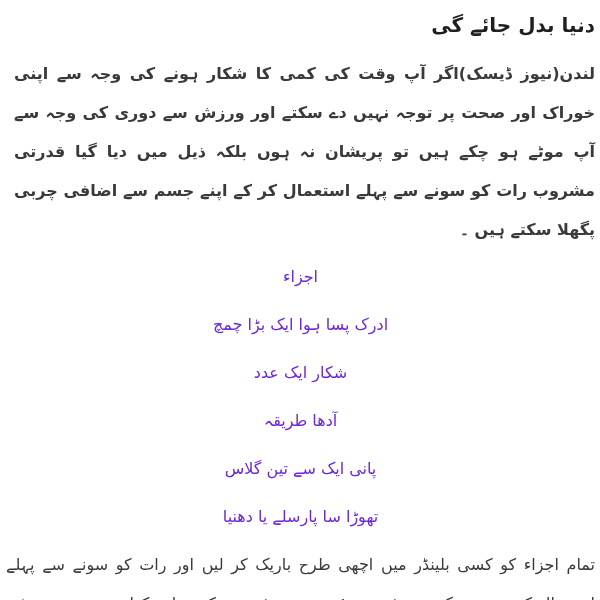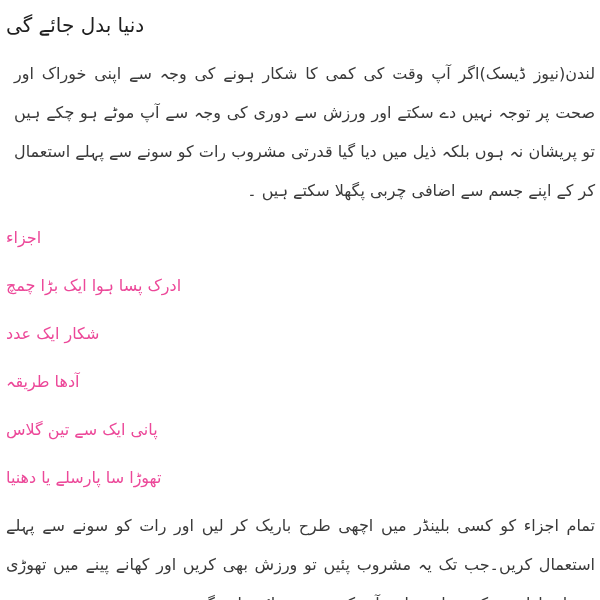--- a/index.html
+++ b/index.html
@@ -17,38 +17,39 @@
     direction: rtl;
     box-sizing: border-box;
     width: 600px;
     height: 600px;
     padding: 10px 5px 0 6px;
     color: #3a3a3a;
     background: #ffffff;
   }
   .title {
     font-size: 20px;
-    font-weight: normal;
+    font-weight: bold;
     color: #1f1f1f;
     line-height: 30px;
     margin: 0 0 14px 0;
-    text-align: left;
+    text-align: right;
   }
   .intro {
     font-size: 16px;
     line-height: 39px;
     margin: 0 0 4px 8px;
     text-align: justify;
     color: #3a3a3a;
+    font-weight: bold;
   }
   .list-line {
     font-size: 16px;
     line-height: 48px;
-    text-align: left;
-    color: #ec4899;
+    text-align: center;
+    color: #6d28d9;
     white-space: nowrap;
   }
   .method {
     font-size: 16px;
     line-height: 39px;
     margin: 4px 0 0 0;
     text-align: justify;
     color: #3a3a3a;
   }
 </style>

